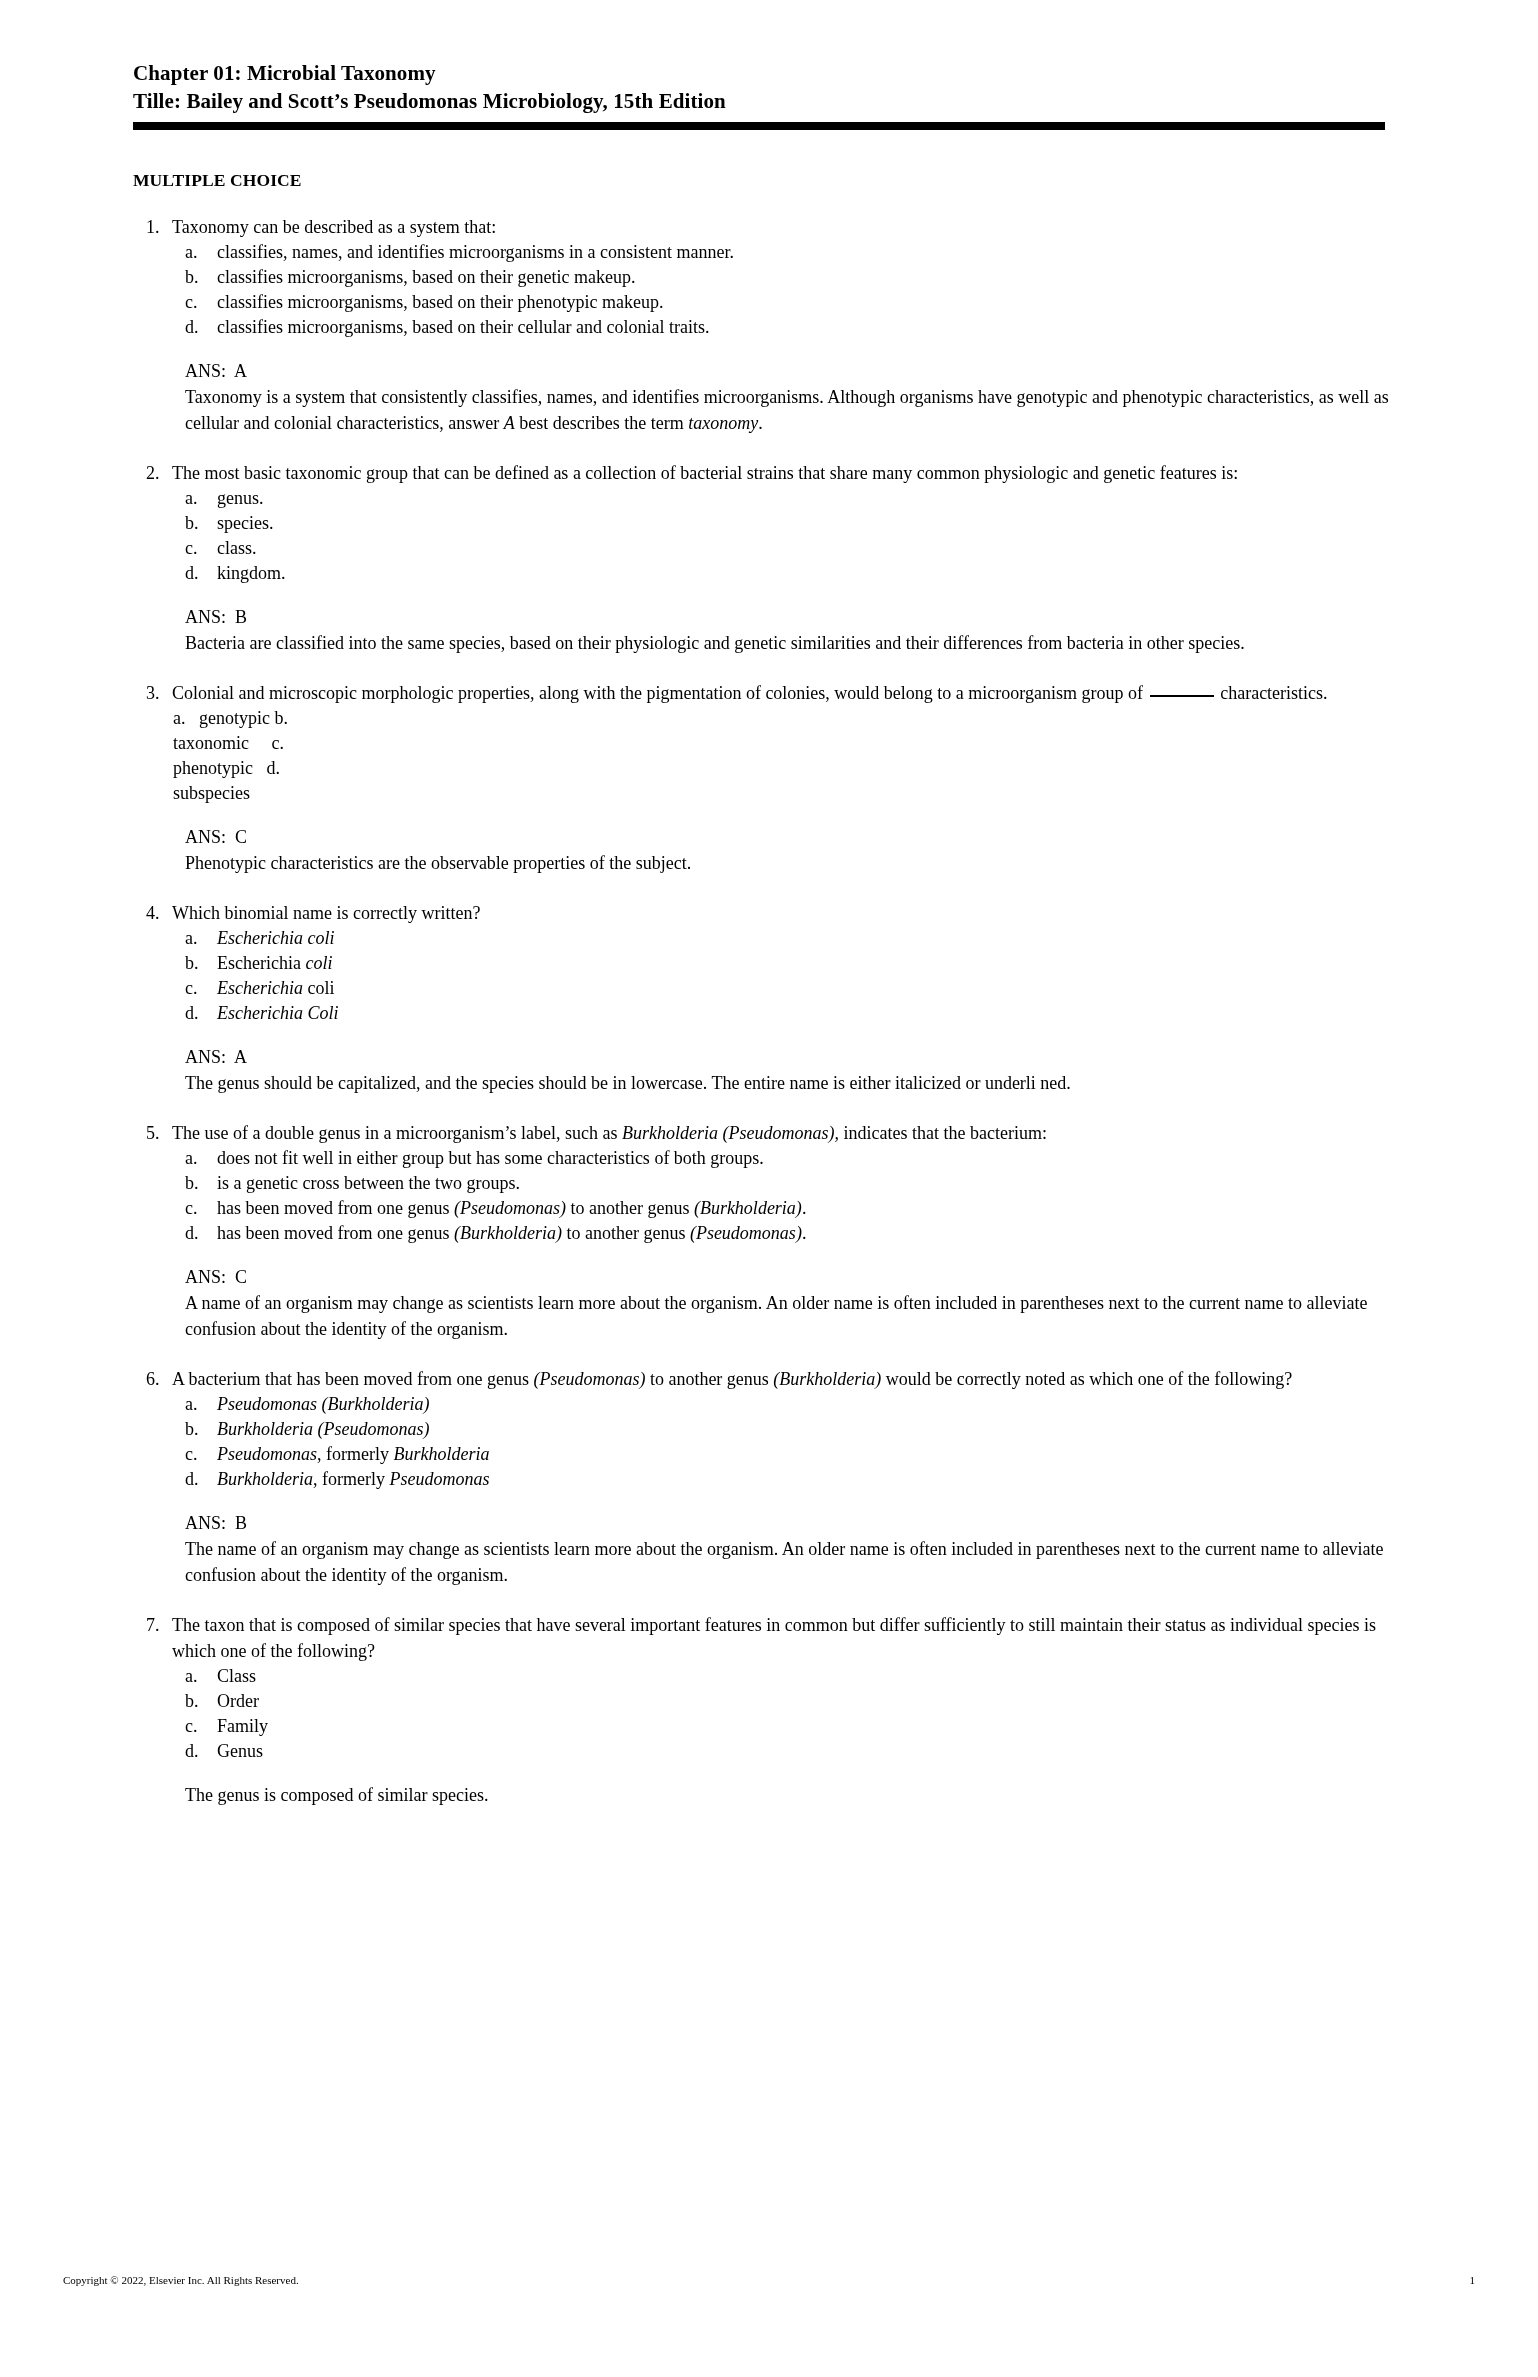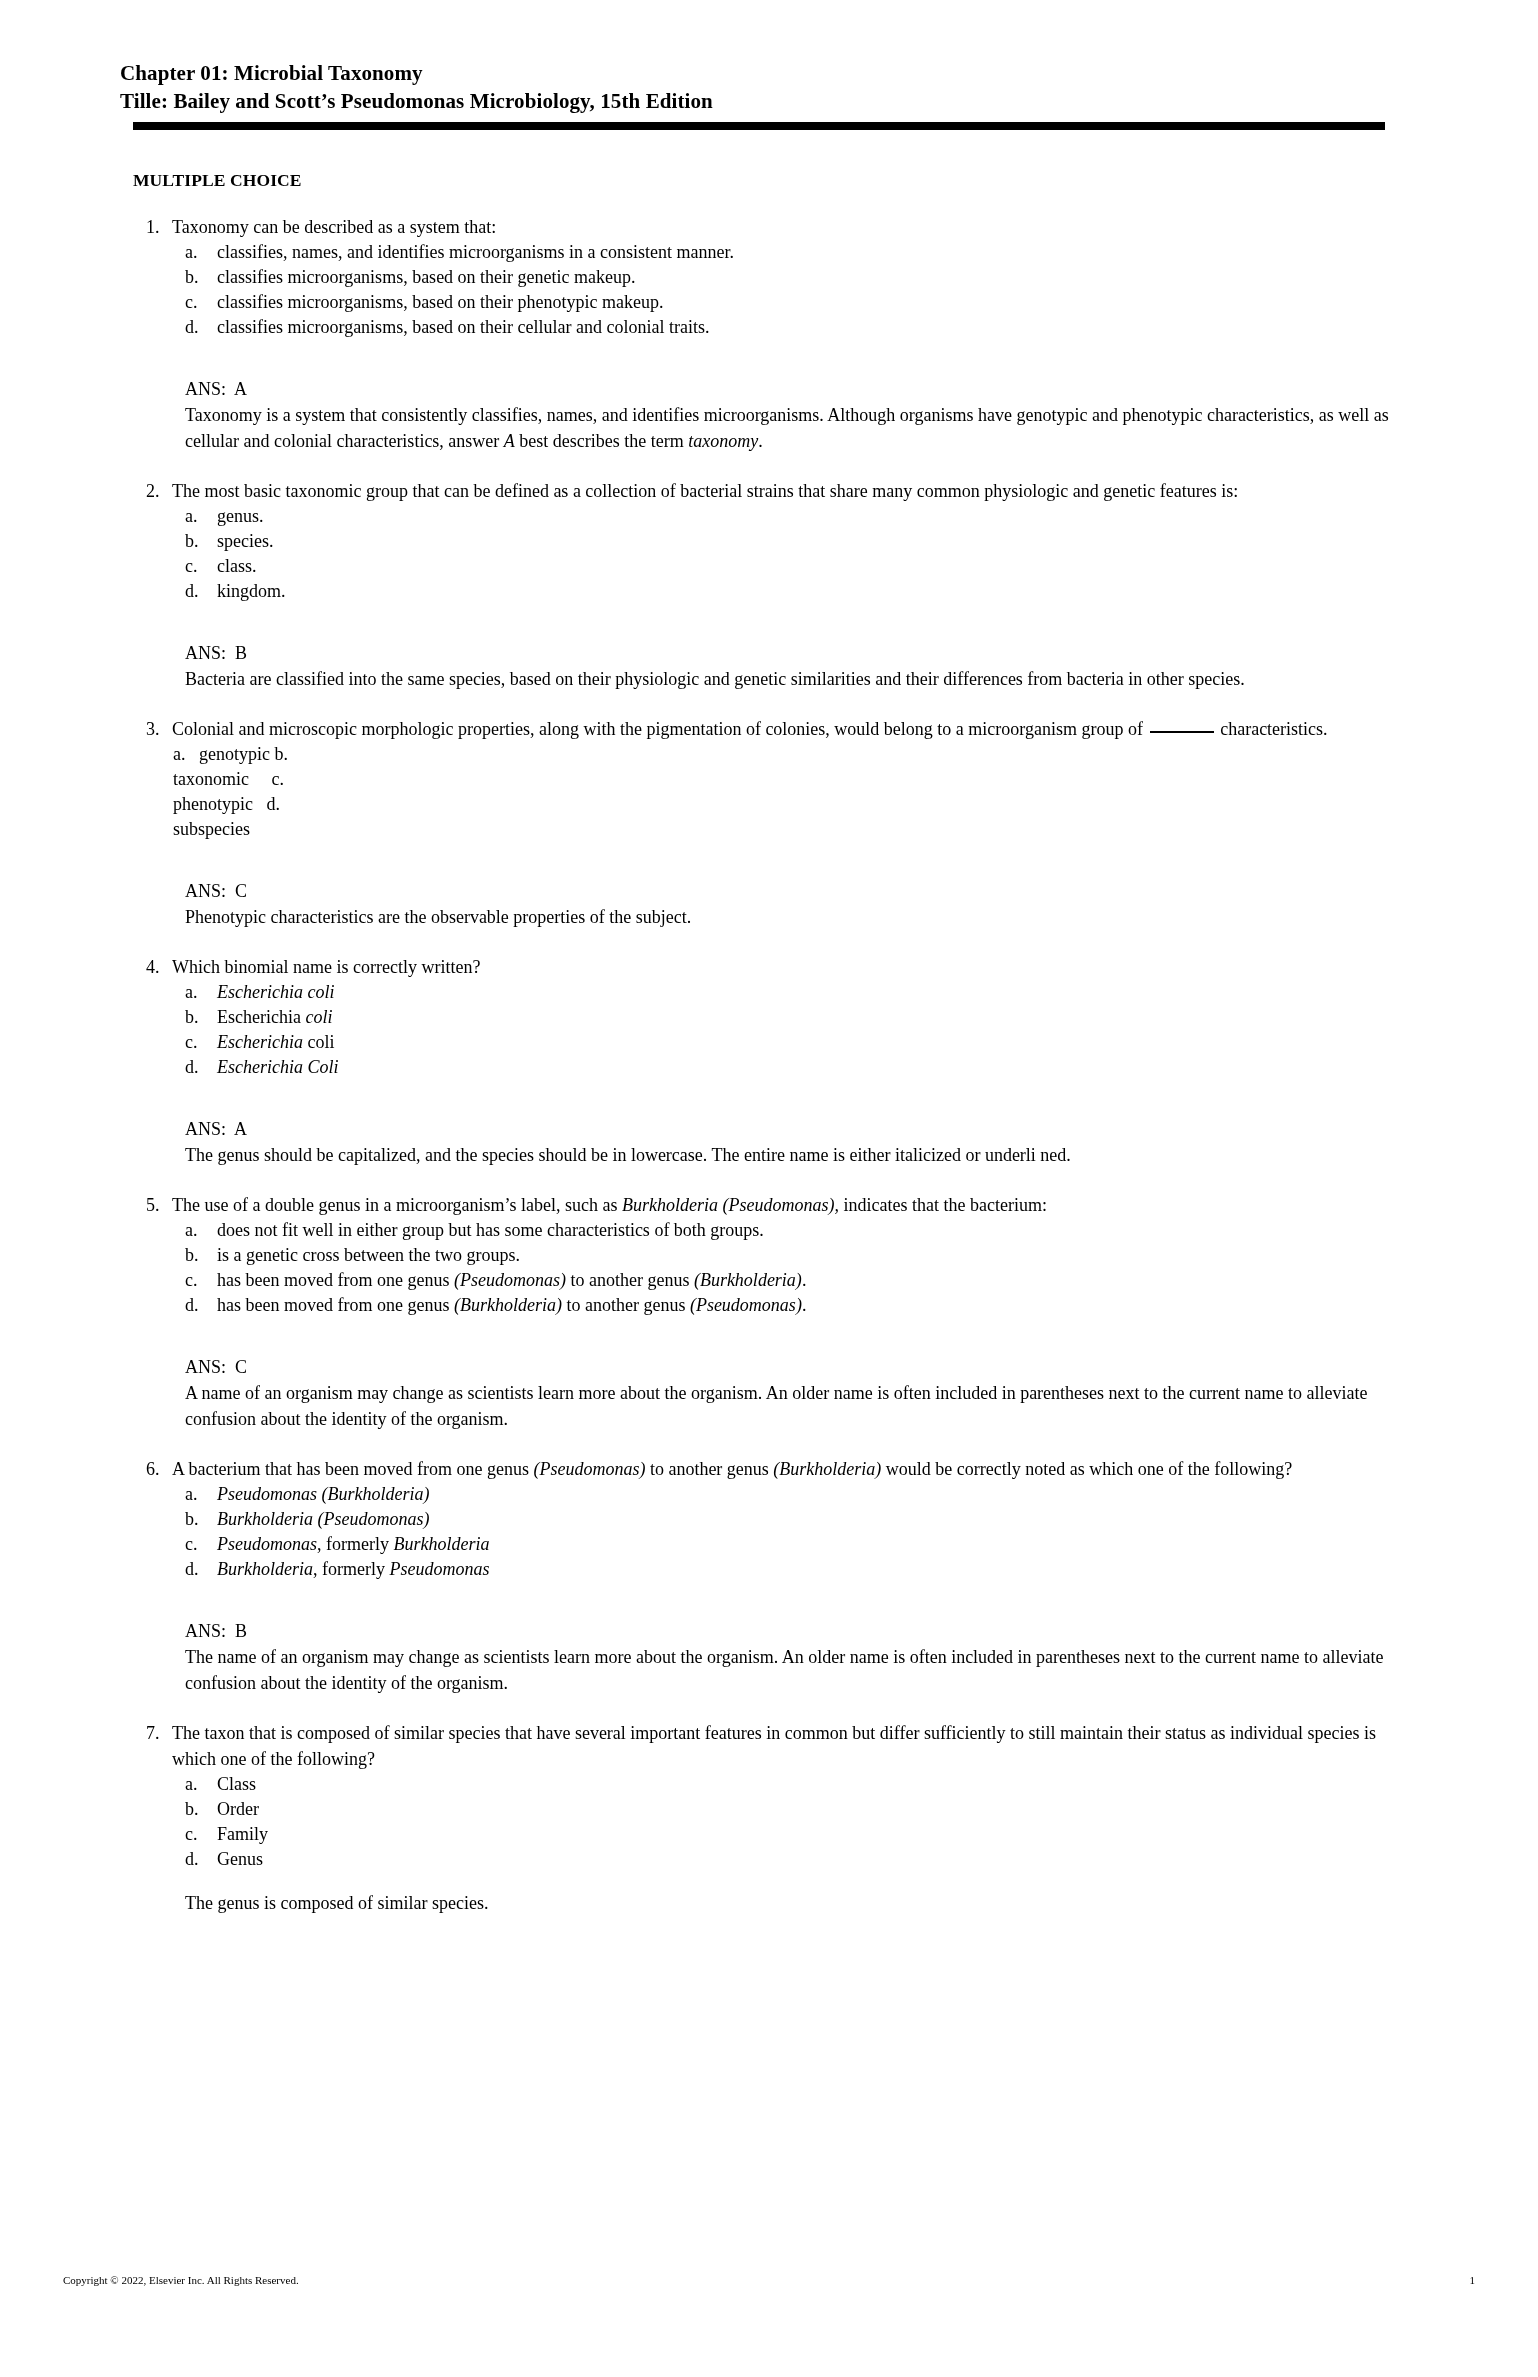--- a/index.html
+++ b/index.html
@@ -16,21 +16,21 @@
     width: 1538px;
     height: 2377px;
     background: #ffffff;
     box-sizing: border-box;
     overflow: hidden;
   }
 
   
   .header {
     position: absolute;
-    left: 120px;
+    left: 133px;
     top: 59px;
     width: 1245px;
     font-family: Liberation Serif, serif;
   }
   .header-line {
     font-weight: bold;
     font-size: 21px;
     line-height: 28px;
     letter-spacing: 0.1px;
     white-space: nowrap;
@@ -115,21 +115,20 @@
 
   
   .ansblock {
     margin-left: 52px;
     margin-top: 18px;
     font-size: 18px;
     line-height: 26px;
   }
   .ansline {
     white-space: pre;
-    margin-top: 36px;
   }
   .ansexpl {
     text-align: left;
   }
 
   em { font-style: italic; }
 
   .blank-fill {
     display: inline-block;
     width: 64px;

